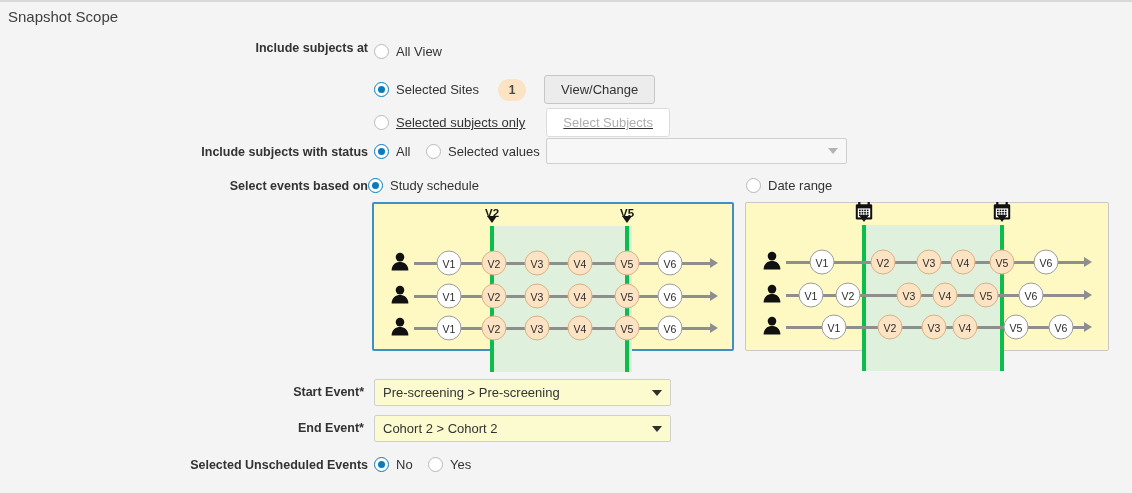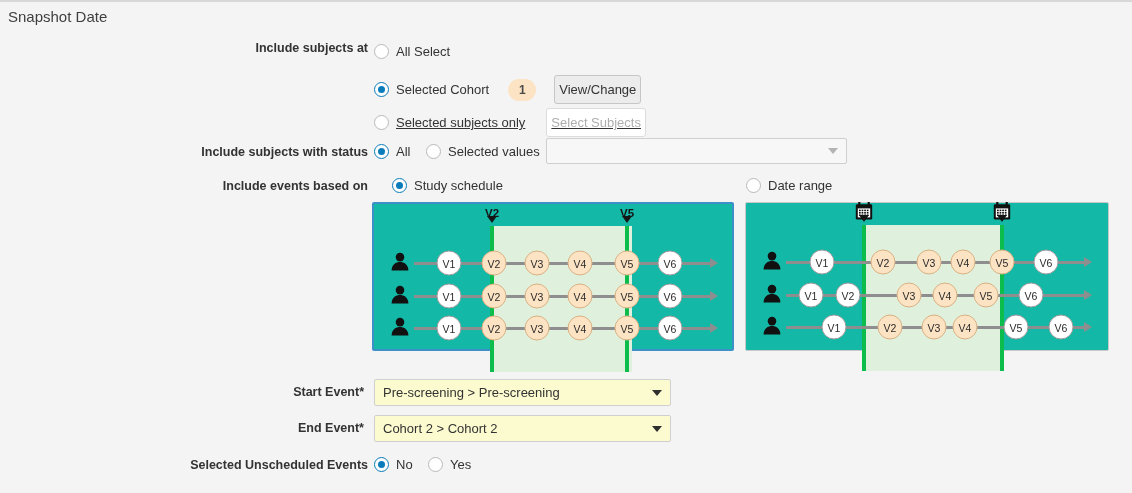--- a/index.html
+++ b/index.html
@@ -41,21 +41,21 @@
 
   .badge {
     display:inline-flex; align-items:center; justify-content:center;
     min-width:28px; height:22px; padding:0 8px;
     background:#fce3c4; border-radius:11px;
     font-size:12px; font-weight:bold; color:#4a4a4a;
   }
 
   .btn {
     background:#ececec; border:1px solid #c6c6c6; border-radius:3px;
-    padding:6px 4px; font-size:13px; color:#333; cursor:pointer;
+    padding:6px 16px; font-size:13px; color:#333; cursor:pointer;
     white-space:nowrap; font-family:"Liberation Sans", sans-serif;
   }
   .btn.disabled {
     background:#fff; border:1px solid #dcdcdc; color:#aeaeae; cursor:default;
   }
 
   .select {
     border:1px solid #cfcfcf; background:#f7f7f7; border-radius:2px;
     height:26px; display:flex; align-items:center;
     padding:0 8px; font-size:13px; color:#333;
@@ -63,21 +63,21 @@
   .select .caret {
     margin-left:auto;
     width:0;height:0;border-left:5px solid transparent;border-right:5px solid transparent;
     border-top:6px solid #b3b3b3;
   }
   .select.yellow { background:#fcfbd0; border:1px solid #cfcfcf; height:27px; }
   .select.yellow .caret { border-top-color:#2f2f2f; }
 
   
   .panel {
-    position:absolute; background:#14b8a6; border:1px solid #c8c8c8; border-radius:2px;
+    position:absolute; background:#fef9c3; border:1px solid #c8c8c8; border-radius:2px;
   }
   .panel.selected { border:2px solid #3d90c7; }
 
   .diagram { position:absolute; inset:0; }
   .band { position:absolute; background:#dff0dd; }
   .gline { position:absolute; width:4px; background:#0dbd4b; }
   .marker {
     position:absolute; width:0;height:0;
     border-left:5px solid transparent;border-right:5px solid transparent;
     border-top:7px solid #151515;
@@ -102,34 +102,34 @@
     transform:translate(-50%,-50%);
   }
   .node.inrange { background:#fce3c4; border-color:#d9b183; }
   .person { position:absolute; transform:translate(-50%,-50%); }
 </style>
 </head>
 <body>
 
 <div class="topline"></div>
 
-<div class="page-title">Snapshot Date</div>
+<div class="page-title">Snapshot Scope</div>
 
 <div class="row" style="left:0px; top:41px; width:368px; justify-content:flex-end;">
   <span class="flabel">Include subjects at</span>
 </div>
 
 <div class="row" style="left:374px; top:44px;">
   <span class="radio"></span>
-  <span class="rlabel">All Select</span>
+  <span class="rlabel">All View</span>
 </div>
 
 <div class="row" style="left:374px; top:75px;">
   <span class="radio on"></span>
-  <span class="rlabel">Selected Cohort</span>
+  <span class="rlabel">Selected Sites</span>
   <span class="badge" style="margin-left:19px;">1</span>
   <button class="btn" style="margin-left:18px;">View/Change</button>
 </div>
 
 <div class="row" style="left:374px; top:108px;text-decoration:underline;">
   <span class="radio"></span>
   <span class="rlabel">Selected subjects only</span>
   <button class="btn disabled" style="margin-left:21px;">Select Subjects</button>
 </div>
 
@@ -146,24 +146,24 @@
   <span class="radio"></span>
   <span class="rlabel">Selected values</span>
 </div>
 
 <div class="select" style="position:absolute; left:546px; top:138px; width:301px;">
   <span></span>
   <span class="caret"></span>
 </div>
 
 <div class="row" style="left:0px; top:179px; width:368px; justify-content:flex-end;">
-  <span class="flabel">Include events based on</span>
-</div>
-
-<div class="row" style="left:392px; top:178px;justify-content:center;">
+  <span class="flabel">Select events based on</span>
+</div>
+
+<div class="row" style="left:368px; top:178px;justify-content:center;">
   <span class="radio on"></span>
   <span class="rlabel">Study schedule</span>
 </div>
 
 <div class="row" style="left:746px; top:178px;">
   <span class="radio"></span>
   <span class="rlabel">Date range</span>
 </div>
 
 <div class="panel selected" id="panel-left" style="left:372px; top:202px; width:362px; height:149px;">

